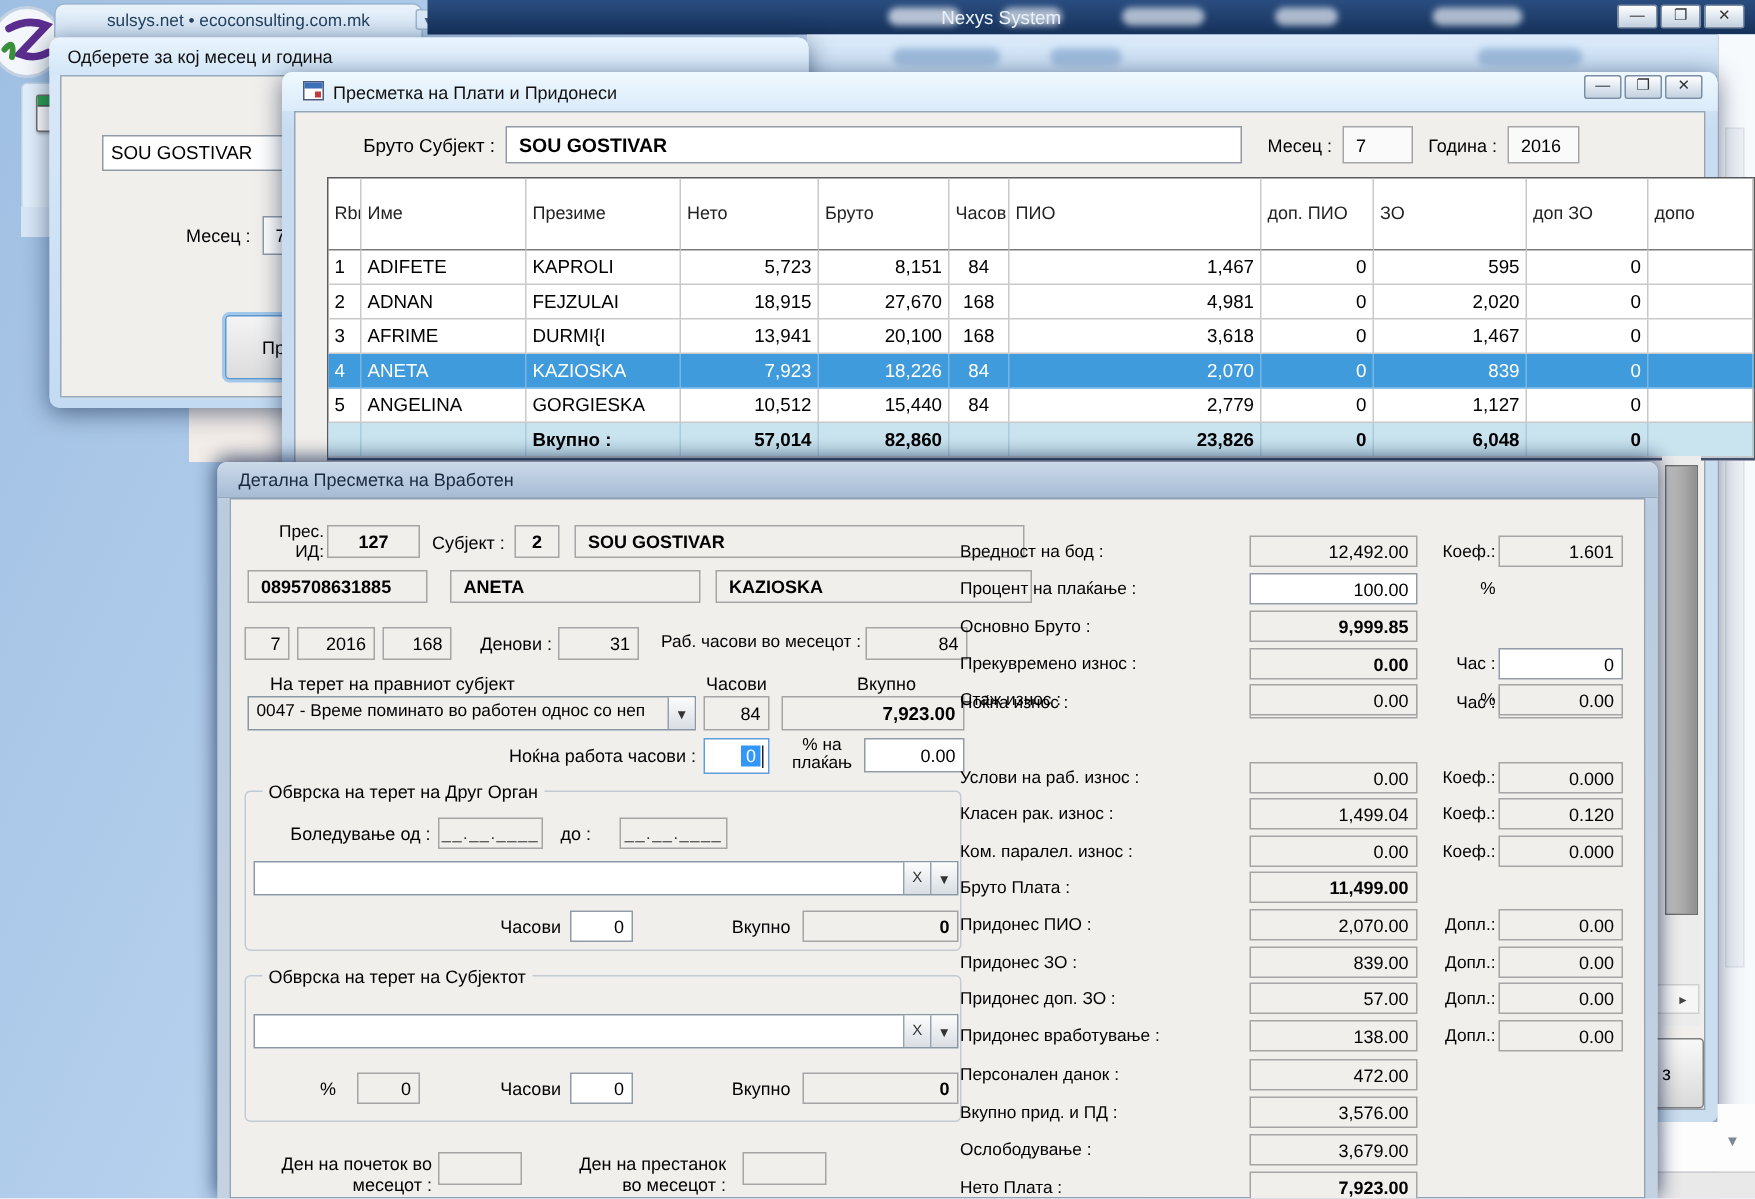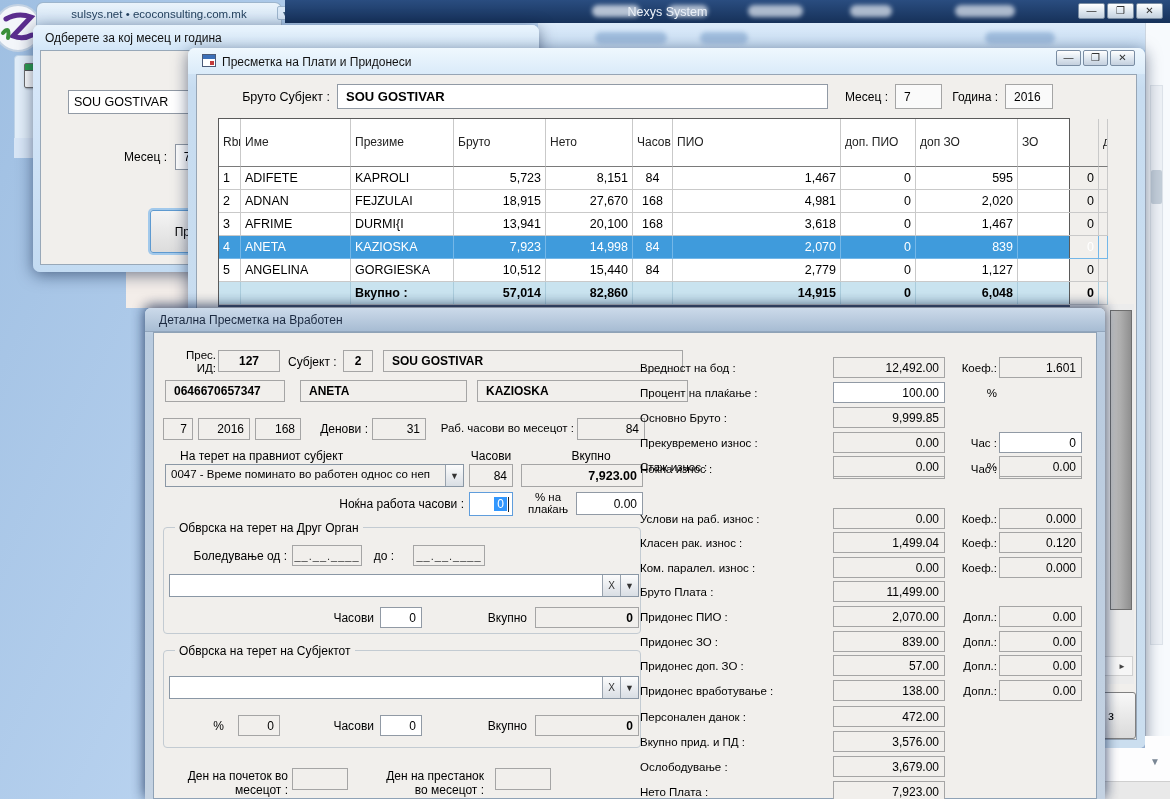--- a/index.html
+++ b/index.html
@@ -40,21 +40,21 @@
 #dlg .client{position:absolute;left:7px;top:25px;width:492px;height:215px;background:#f1efec;border:1px solid #98a8b8}
 .btn{position:absolute;border:1px solid #5e9ad0;border-radius:3px;background:linear-gradient(#f4f4f4,#dcdcdc);box-shadow:0 0 0 2px rgba(96,169,235,.55);display:flex;align-items:center;justify-content:center;font-size:12px}
 
 #pw{left:188px;top:48px;width:957px;height:700px;background:linear-gradient(#dcecfa,#c7dcf0 40px,#cbdeef);border-radius:7px 7px 5px 5px}
 #pw .tbar{position:absolute;left:0;top:0;width:100%;height:26px;border-radius:7px 7px 0 0;background:linear-gradient(#eff8fe,#daebf9)}
 #pw .client{position:absolute;left:8px;top:26px;width:941px;height:666px;background:#f1efec;border:1px solid #96a5b5}
 .formicon{position:absolute;width:14px;height:13px;border:1px solid #4a5a78;background:#fff}
 .formicon .bar{height:4px;background:#3b6fb8}
 .formicon .dot{position:absolute;right:1px;bottom:1px;width:4px;height:4px;background:#c43b3b}
 
-.grid{position:absolute;left:218px;top:118px;width:852px;background:#fff;border:1px solid #5a5a5a;border-bottom:2px solid #44506b}
+.grid{position:absolute;left:218px;top:118px;width:952px;background:#fff;border:1px solid #5a5a5a;border-bottom:2px solid #44506b}
 .trow{display:grid;grid-template-columns:22px 110px 103px 92px 87px 40px 168px 75px 102px 81px 1fr;height:23px}
 .trow.h{height:48px}
 .tc{display:flex;align-items:center;padding:0 4px;border-right:1px solid #c9c9c9;border-bottom:1px solid #c9c9c9;overflow:hidden;white-space:nowrap;font-size:12.5px}
 .trow.h .tc{border-bottom:1px solid #7a7a7a;white-space:normal;line-height:13px;font-size:12px;color:#222}
 .tc.n{justify-content:flex-end}
 .tc.c{justify-content:center}
 .trow.sel{background:#3f9bdc;color:#fff}
 .trow.sel .tc{border-right-color:#74b7e8;border-bottom-color:#74b7e8}
 .trow.tot{background:#c9e3ef;font-weight:bold}
 .trow.tot .tc{border-right-color:#aaccdc}
@@ -77,21 +77,21 @@
 .cbtn{width:18px;border-left:1px solid #98a2ad;background:linear-gradient(#fcfcfc,#d9dee4);display:flex;align-items:center;justify-content:center;font-size:9px;color:#333}
 .mask{position:absolute;display:flex;align-items:center;justify-content:center;border:1px solid #a5a5a5;background:#f1efec;font-size:11px;letter-spacing:1px;color:#333}
 .crow{position:absolute;left:640px;width:446px;height:21px;display:flex;align-items:center}
 .clab{width:190px;margin-right:3px;display:flex;font-size:11.5px}
 .clab span{white-space:nowrap}
 .cbox,.cxbox{height:21px;border:1px solid #a5a5a5;background:#f1efec;display:flex;align-items:center;justify-content:flex-end;padding:0 5px;font-size:12px}
 .cbox{width:112px}
 .cxlab{width:52px;margin-right:2px;display:flex;justify-content:flex-end;font-size:11.5px}
 .cxlab span{white-space:nowrap}
 .cxbox{width:83px}
-.crow.b .cbox{font-weight:normal}
+.crow.b .cbox{font-weight:bold}
 .cbox.ed,.cxbox.ed{background:#fff;border-color:#919aa5}
 .nightin{position:absolute;left:469px;top:492px;width:44px;height:24px;border:1px solid #5f9ddc;background:#fff;display:flex;align-items:center;justify-content:flex-end;padding-right:3px}
 .nightin .hl{background:#3297fd;color:#fff;padding:0 3px;font-size:12px}
 .nightin .caret{width:1px;height:15px;background:#222;margin-left:1px}
 </style>
 </head>
 <body>
 
 <div id="screen">
 
@@ -175,27 +175,27 @@
   <div class="lbl r" style="left:950px;top:90px;width:48px">Година :</div>
   <div class="tb" style="left:1005px;top:84px;width:48px;height:25px;background:#fafafa;padding-left:8px">
       <span>2016</span>
     </div>
 
   <div class="grid">
     <div class="trow h">
       <div class="tc">Rbr</div>
       <div class="tc">Име</div>
       <div class="tc">Презиме</div>
+      <div class="tc">Нето</div>
       <div class="tc">Бруто</div>
-      <div class="tc">Нето</div>
       <div class="tc">Часов</div>
       <div class="tc">ПИО</div>
       <div class="tc">доп. ПИО</div>
+      <div class="tc">ЗО</div>
       <div class="tc">доп ЗО</div>
-      <div class="tc">ЗО</div>
       <div class="tc">допо</div>
     </div>
     <div class="trow">
       <div class="tc">1</div>
       <div class="tc">ADIFETE</div>
       <div class="tc">KAPROLI</div>
       <div class="tc n">5,723</div>
       <div class="tc n">8,151</div>
       <div class="tc c">84</div>
       <div class="tc n">1,467</div>
@@ -228,21 +228,21 @@
       <div class="tc n">0</div>
       <div class="tc n">1,467</div>
       <div class="tc n">0</div>
       <div class="tc"></div>
     </div>
     <div class="trow sel">
       <div class="tc">4</div>
       <div class="tc">ANETA</div>
       <div class="tc">KAZIOSKA</div>
       <div class="tc n">7,923</div>
-      <div class="tc n">14,998</div>
+      <div class="tc n">18,226</div>
       <div class="tc c">84</div>
       <div class="tc n">2,070</div>
       <div class="tc n">0</div>
       <div class="tc n">839</div>
       <div class="tc n">0</div>
       <div class="tc"></div>
     </div>
     <div class="trow">
       <div class="tc">5</div>
       <div class="tc">ANGELINA</div>
@@ -256,21 +256,21 @@
       <div class="tc n">0</div>
       <div class="tc"></div>
     </div>
     <div class="trow tot">
       <div class="tc"></div>
       <div class="tc"></div>
       <div class="tc">Вкупно :</div>
       <div class="tc n">57,014</div>
       <div class="tc n">82,860</div>
       <div class="tc c"></div>
-      <div class="tc n">14,915</div>
+      <div class="tc n">23,826</div>
       <div class="tc n">0</div>
       <div class="tc n">6,048</div>
       <div class="tc n">0</div>
       <div class="tc"></div>
     </div>
   </div>
 
   <div class="vsbtrack"></div>
   <div class="vsbthumb"></div>
   <div class="hsb">
@@ -290,21 +290,21 @@
     </div>
     <div class="client"></div>
   </div>
   <div class="abs" style="left:0;top:0;width:1170px;height:720px;pointer-events:none">
 
     <div class="lbl" style="left:170px;top:349px;width:46px;text-align:right;white-space:normal;line-height:13px;font-size:11.5px">Прес. ИД:</div>
     <div class="tb b ca" style="left:218px;top:350px;width:62px;height:22px">127</div>
     <div class="lbl r" style="left:288px;top:355px;width:48px">Субјект :</div>
     <div class="tb b ca" style="left:343px;top:350px;width:30px;height:22px">2</div>
     <div class="tb b" style="left:383px;top:350px;width:300px;height:22px;padding-left:8px">SOU GOSTIVAR</div>
-    <div class="tb b" style="left:165px;top:380px;width:120px;height:22px;padding-left:8px">0646670657347</div>
+    <div class="tb b" style="left:165px;top:380px;width:120px;height:22px;padding-left:8px">0895708631885</div>
     <div class="tb b" style="left:300px;top:380px;width:167px;height:22px;padding-left:8px">ANETA</div>
     <div class="tb b" style="left:477px;top:380px;width:211px;height:22px;padding-left:8px">KAZIOSKA</div>
     <div class="tb ra" style="left:163px;top:418px;width:30px;height:22px">7</div>
     <div class="tb ra" style="left:198px;top:418px;width:52px;height:22px">2016</div>
     <div class="tb ra" style="left:255px;top:418px;width:46px;height:22px">168</div>
     <div class="lbl r" style="left:318px;top:422px;width:50px">Денови :</div>
     <div class="tb ra" style="left:372px;top:418px;width:54px;height:22px">31</div>
     <div class="lbl r" style="left:428px;top:422px;width:146px;font-size:11.5px">Раб. часови во месецот :</div>
     <div class="tb ra" style="left:577px;top:418px;width:68px;height:22px">84</div>
 

